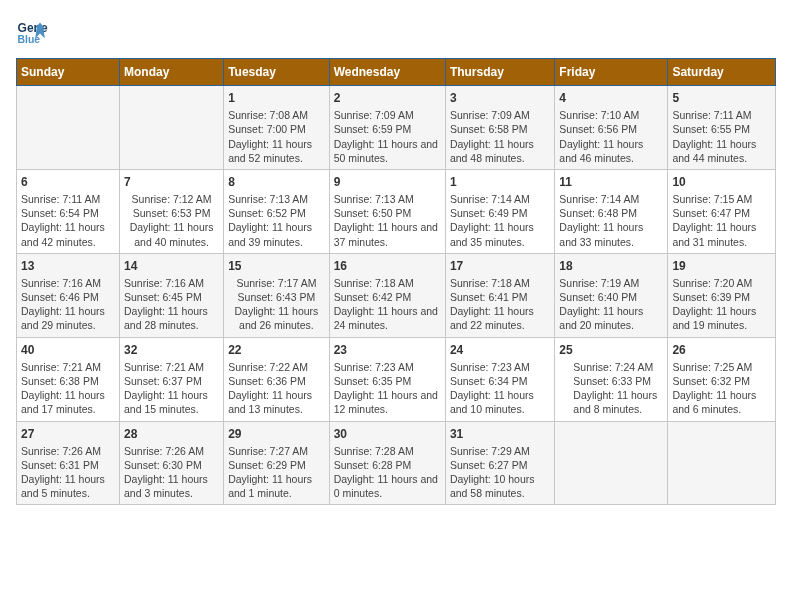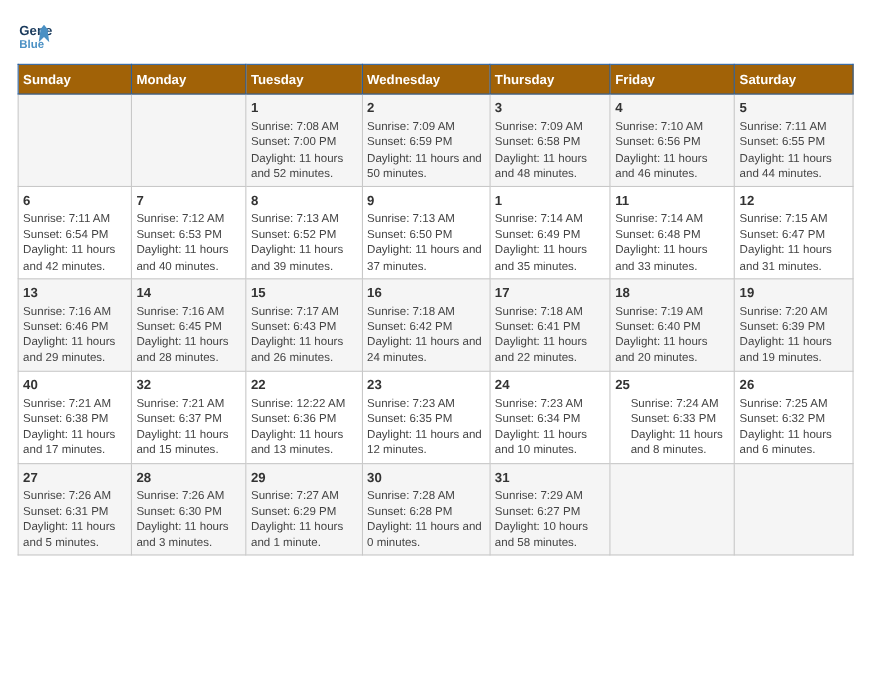--- a/index.html
+++ b/index.html
@@ -142,21 +142,21 @@
       </tr>
       <tr>
         <td>
           <span class="day-num">6</span>
           <div class="cell-content" style="white-space: pre-line;">Sunrise: 7:11 AM
 Sunset: 6:54 PM
 Daylight: 11 hours and 42 minutes.</div>
         </td>
         <td>
           <span class="day-num">7</span>
-          <div class="cell-content" style="white-space: pre-line;">Sunrise: 7:12 AM
+          <div class="cell-content" style="white-space: pre-line; text-align: center;">Sunrise: 7:12 AM
 Sunset: 6:53 PM
 Daylight: 11 hours and 40 minutes.</div>
         </td>
         <td>
           <span class="day-num">8</span>
           <div class="cell-content" style="white-space: pre-line;">Sunrise: 7:13 AM
 Sunset: 6:52 PM
 Daylight: 11 hours and 39 minutes.</div>
         </td>
         <td>
@@ -171,42 +171,42 @@
 Sunset: 6:49 PM
 Daylight: 11 hours and 35 minutes.</div>
         </td>
         <td>
           <span class="day-num">11</span>
           <div class="cell-content" style="white-space: pre-line;">Sunrise: 7:14 AM
 Sunset: 6:48 PM
 Daylight: 11 hours and 33 minutes.</div>
         </td>
         <td>
-          <span class="day-num">12</span>
+          <span class="day-num">10</span>
           <div class="cell-content" style="white-space: pre-line;">Sunrise: 7:15 AM
 Sunset: 6:47 PM
 Daylight: 11 hours and 31 minutes.</div>
         </td>
       </tr>
       <tr>
         <td>
           <span class="day-num">13</span>
           <div class="cell-content" style="white-space: pre-line;">Sunrise: 7:16 AM
 Sunset: 6:46 PM
 Daylight: 11 hours and 29 minutes.</div>
         </td>
         <td>
           <span class="day-num">14</span>
           <div class="cell-content" style="white-space: pre-line;">Sunrise: 7:16 AM
 Sunset: 6:45 PM
 Daylight: 11 hours and 28 minutes.</div>
         </td>
         <td>
           <span class="day-num">15</span>
-          <div class="cell-content" style="white-space: pre-line;">Sunrise: 7:17 AM
+          <div class="cell-content" style="white-space: pre-line; text-align: center;">Sunrise: 7:17 AM
 Sunset: 6:43 PM
 Daylight: 11 hours and 26 minutes.</div>
         </td>
         <td>
           <span class="day-num">16</span>
           <div class="cell-content" style="white-space: pre-line;">Sunrise: 7:18 AM
 Sunset: 6:42 PM
 Daylight: 11 hours and 24 minutes.</div>
         </td>
         <td>
@@ -236,21 +236,21 @@
 Daylight: 11 hours and 17 minutes.</div>
         </td>
         <td>
           <span class="day-num">32</span>
           <div class="cell-content" style="white-space: pre-line;">Sunrise: 7:21 AM
 Sunset: 6:37 PM
 Daylight: 11 hours and 15 minutes.</div>
         </td>
         <td>
           <span class="day-num">22</span>
-          <div class="cell-content" style="white-space: pre-line;">Sunrise: 12:22 AM
+          <div class="cell-content" style="white-space: pre-line;">Sunrise: 7:22 AM
 Sunset: 6:36 PM
 Daylight: 11 hours and 13 minutes.</div>
         </td>
         <td>
           <span class="day-num">23</span>
           <div class="cell-content" style="white-space: pre-line;">Sunrise: 7:23 AM
 Sunset: 6:35 PM
 Daylight: 11 hours and 12 minutes.</div>
         </td>
         <td>

